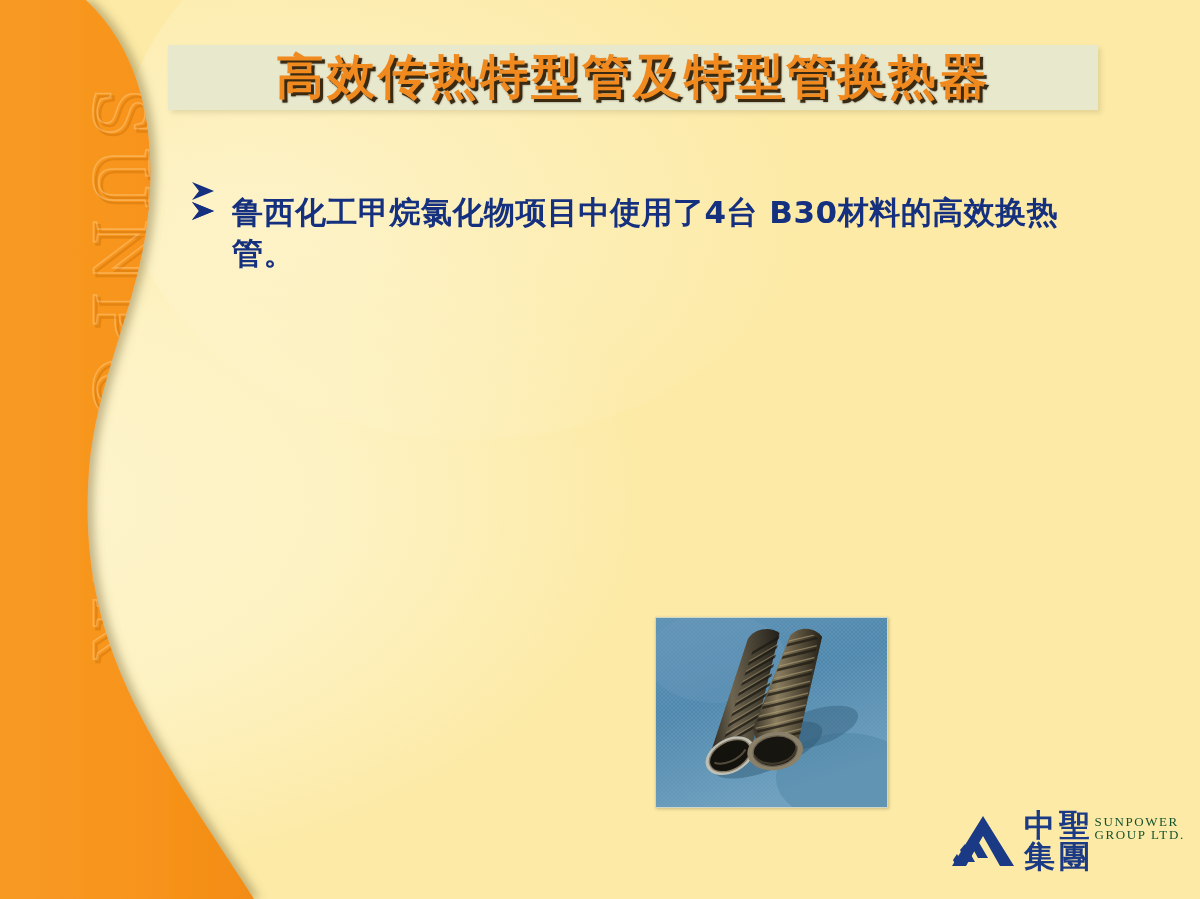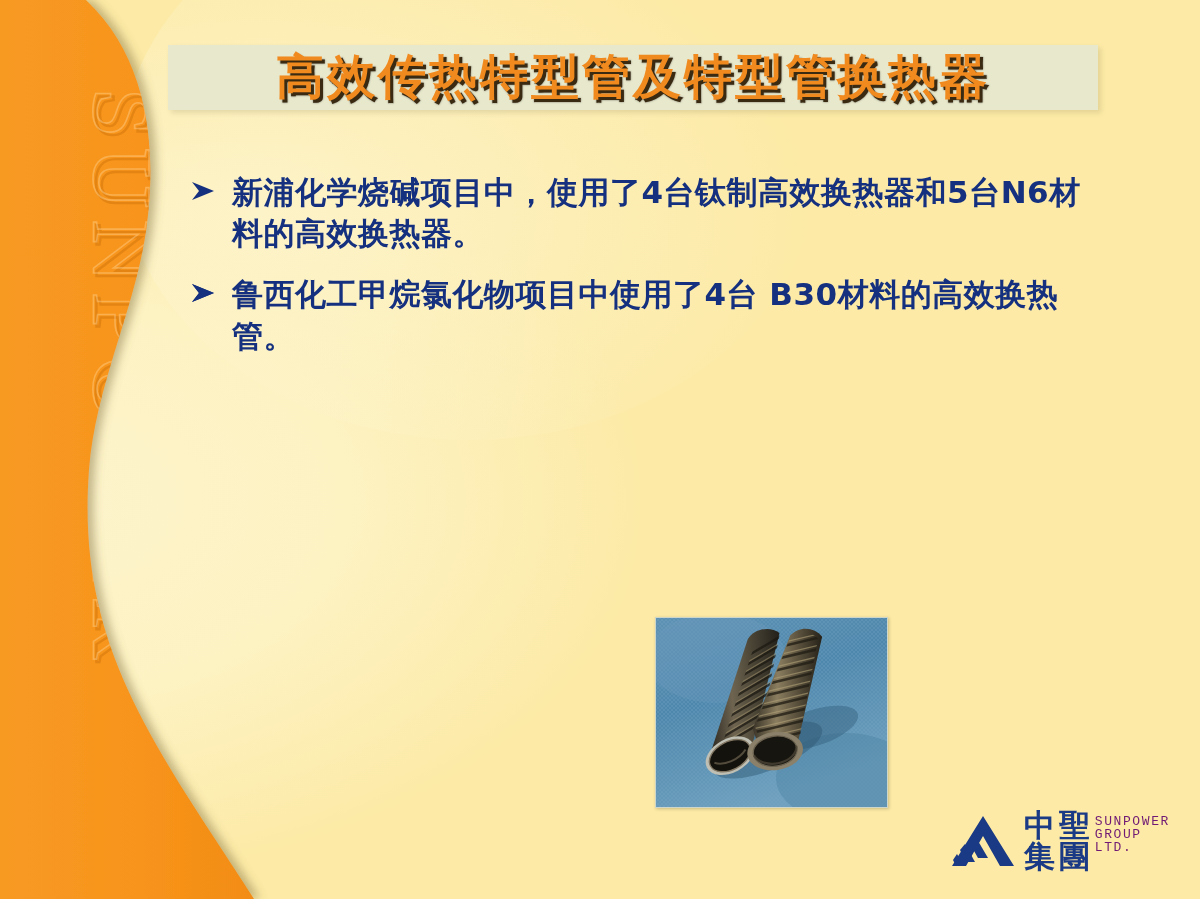--- a/index.html
+++ b/index.html
@@ -116,22 +116,22 @@
     display:flex;align-items:center;
   }
   .logo-mark{width:66px;height:54px;flex:0 0 auto;}
   .logo-words{margin-left:8px;display:flex;flex-direction:row;}
   .logo-cn{
     font-family:"DejaVu Sans","Liberation Sans",sans-serif;
     font-size:31px;font-weight:bold;color:#1b3a86;
     letter-spacing:4px;line-height:1;
   }
   .logo-en{
-    font-family:Liberation Mono, monospace;
-    font-size:13px;color:#701a75;letter-spacing:1.6px;
+    font-family:Liberation Serif, serif;
+    font-size:13px;color:#14532d;letter-spacing:1.6px;
     margin-top:5px;line-height:1;
   }
 </style>
 </head>
 <body>
 
 <div id="slide">
 
   <div class="bg-glow"></div>
   <div class="bg-glow2"></div>
@@ -178,21 +178,20 @@
   <div class="body">
 
 
 
     <p class="bullet">
       <span class="arrow">
         <svg width="30" height="30" viewBox="0 0 30 30" xmlns="http://www.w3.org/2000/svg">
           <path d="M4 6 L26 15 L4 24 L11 15 Z" fill="#14307F"></path>
         </svg>
       </span>
-      <span>新浦化学烧碱项目中，使用了4台钛制高效换热器和5台N6材料的高效换热器。</span>
     </p>
 
     <p class="bullet">
       <span class="arrow">
         <svg width="30" height="30" viewBox="0 0 30 30" xmlns="http://www.w3.org/2000/svg">
           <path d="M4 6 L26 15 L4 24 L11 15 Z" fill="#14307F"></path>
         </svg>
       </span>
     </p>
 

